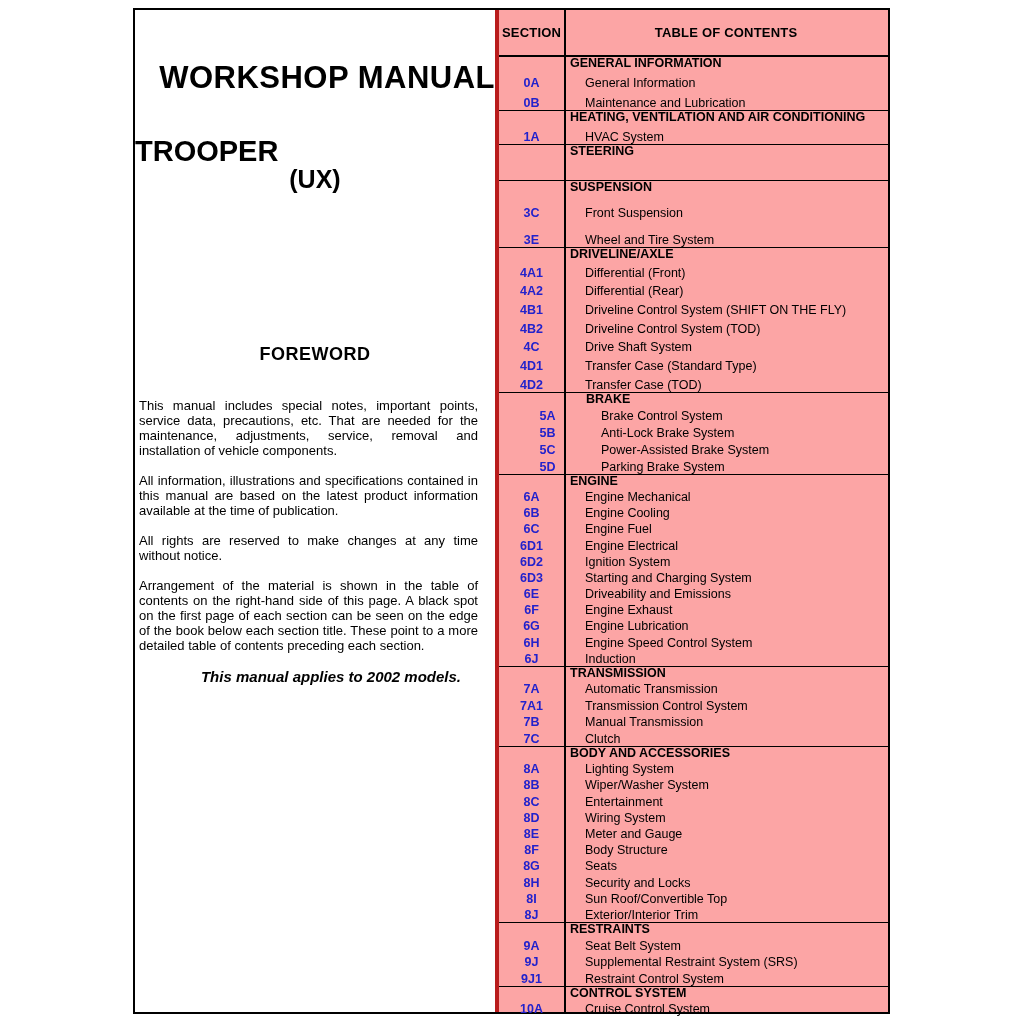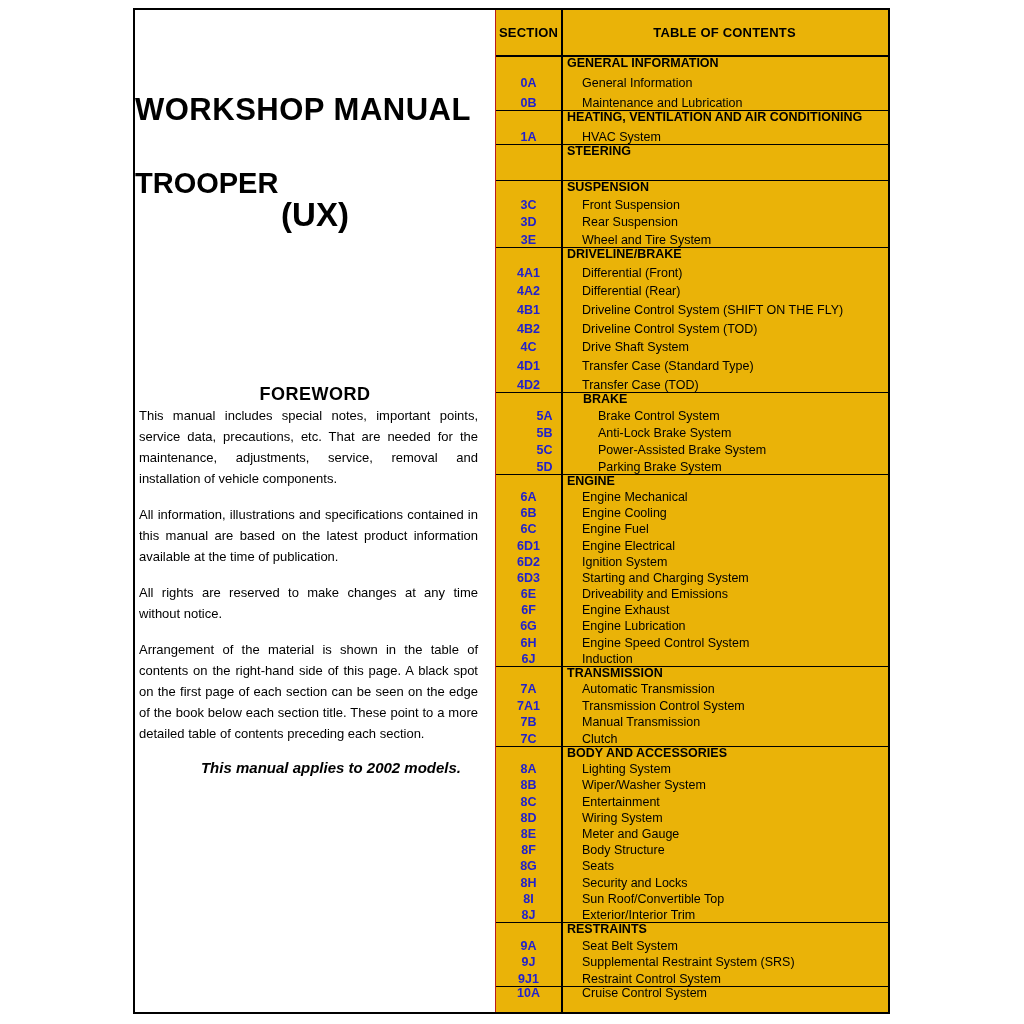--- a/index.html
+++ b/index.html
@@ -7,31 +7,31 @@
     width:1024px;height:1024px;background:#ffffff;position:relative;
     font-family:"Liberation Sans",sans-serif;color:#000;
     -webkit-font-smoothing:antialiased;
   }
   .page{
     position:absolute;left:133px;top:8px;width:757px;height:1006px;
     border:2px solid #000;box-sizing:border-box;background:#fff;
   }
   
   .left-panel{position:absolute;left:0;top:0;width:360px;height:100%;overflow:hidden;}
-  .main-title{margin-top:84px;text-align:left;font-weight:bold;font-size:31px;letter-spacing:.5px;line-height:1.05;}
+  .main-title{margin-top:52px;text-align:right;font-weight:bold;font-size:31px;letter-spacing:.5px;line-height:1.05;}
   .model-title{margin-top:42px;text-align:left;font-weight:bold;font-size:29px;line-height:1.0;}
-  .model-code{text-align:center;font-weight:bold;font-size:33px;line-height:1.05;}
+  .model-code{text-align:center;font-weight:bold;font-size:25px;line-height:1.05;}
   .foreword-h{margin-top:152px;text-align:center;font-weight:bold;font-size:18px;letter-spacing:.5px;}
-  .paras{padding:0 17px 0 4px;font-size:13px;line-height:21px;text-align:justify;}
+  .paras{margin-top:33px;padding:0 17px 0 4px;font-size:13px;line-height:15px;text-align:justify;}
   .paras p{margin:0 0 15px 0;}
   .applies{margin-top:14px;text-align:center;font-weight:bold;font-style:italic;font-size:15px;margin-left:32px;}
   
   .toc-panel{
     position:absolute;left:360px;top:0;right:0;height:100%;
-    border-left:1px solid #b91c1c;box-sizing:border-box;background:#eab308;
+    border-left:4px solid #b91c1c;box-sizing:border-box;background:#fca5a5;
   }
   .col-divider{position:absolute;left:65px;top:0;bottom:0;width:1.5px;background:#000;}
   .toc-header{
     height:47px;border-bottom:2px solid #000;box-sizing:border-box;
     display:flex;align-items:center;font-weight:bold;font-size:13px;letter-spacing:.2px;
   }
   .col-section{width:65px;text-align:center;}
   .col-contents{flex:1;text-align:center;}
   .toc-group{
     box-sizing:border-box;display:flex;flex-direction:column;
@@ -89,30 +89,26 @@
         <div class="toc-group" style="height: 36px; gap: 24px;">
           <div class="cat-row">STEERING</div>
         </div>
         <div class="toc-group" style="height: 67px;">
           <div class="cat-row">SUSPENSION</div>
           <div class="item-row">
             <span class="item-code">3C</span>
             <span class="item-title">Front Suspension</span>
           </div>
           <div class="item-row">
-            <span class="item-code">3D</span>
-            <span class="item-title">Rear Suspension</span>
-          </div>
-          <div class="item-row">
             <span class="item-code">3E</span>
             <span class="item-title">Wheel and Tire System</span>
           </div>
         </div>
         <div class="toc-group" style="height: 145px;">
-          <div class="cat-row">DRIVELINE/BRAKE</div>
+          <div class="cat-row">DRIVELINE/AXLE</div>
           <div class="item-row">
             <span class="item-code">4A1</span>
             <span class="item-title">Differential (Front)</span>
           </div>
           <div class="item-row">
             <span class="item-code">4A2</span>
             <span class="item-title">Differential (Rear)</span>
           </div>
           <div class="item-row">
             <span class="item-code">4B1</span>
@@ -272,20 +268,21 @@
           <div class="item-row">
             <span class="item-code">9J</span>
             <span class="item-title">Supplemental Restraint System (SRS)</span>
           </div>
           <div class="item-row">
             <span class="item-code">9J1</span>
             <span class="item-title">Restraint Control System</span>
           </div>
         </div>
         <div class="toc-group" style="height: 30px;">
+          <div class="cat-row">CONTROL SYSTEM</div>
           <div class="item-row">
             <span class="item-code">10A</span>
             <span class="item-title">Cruise Control System</span>
           </div>
         </div>
       </div>
     <div class="col-divider"></div>
   </div>
 
 </div>

